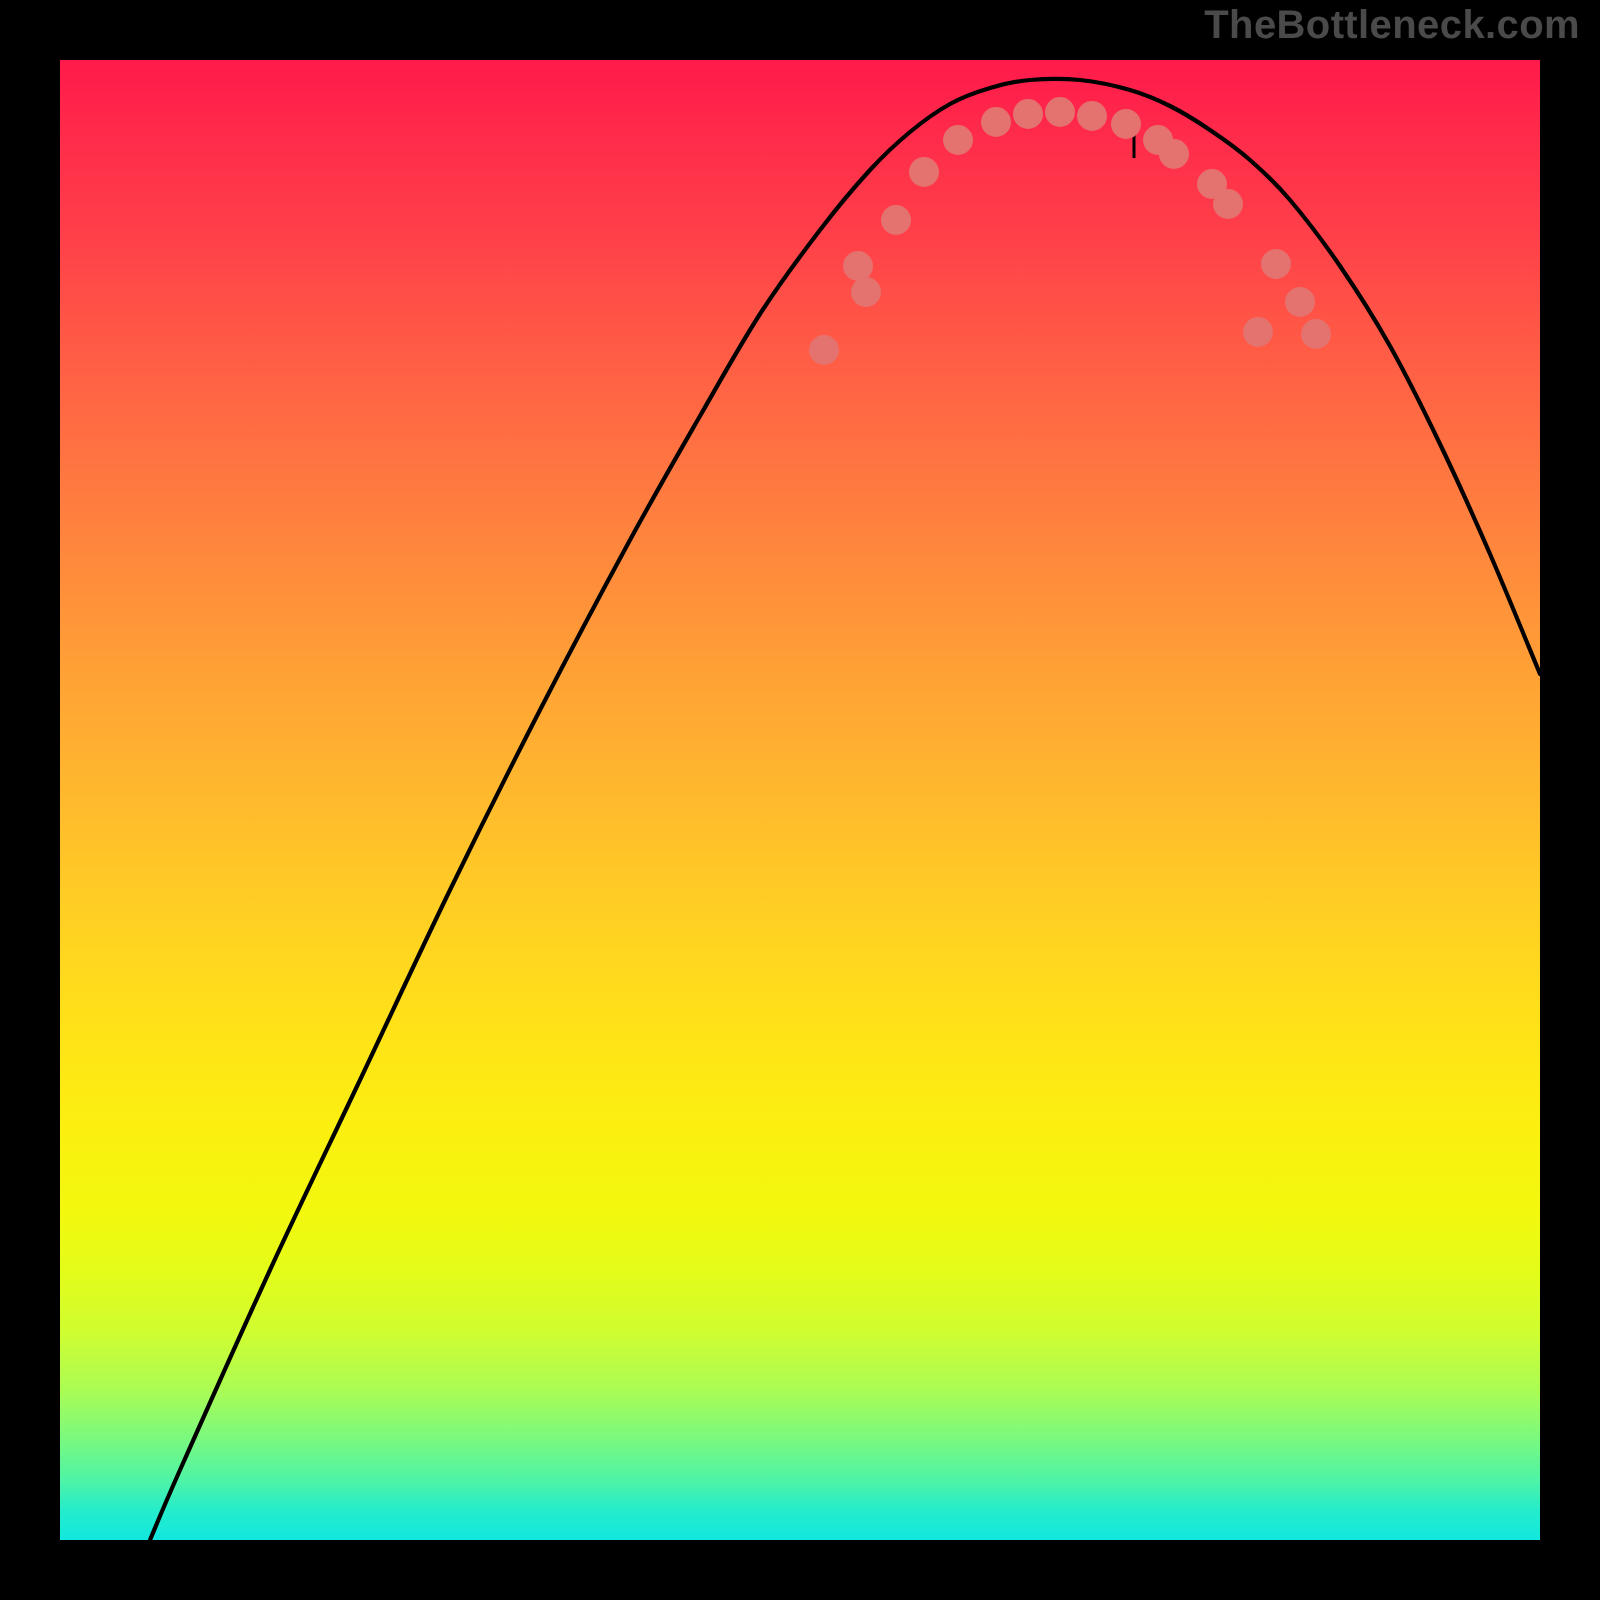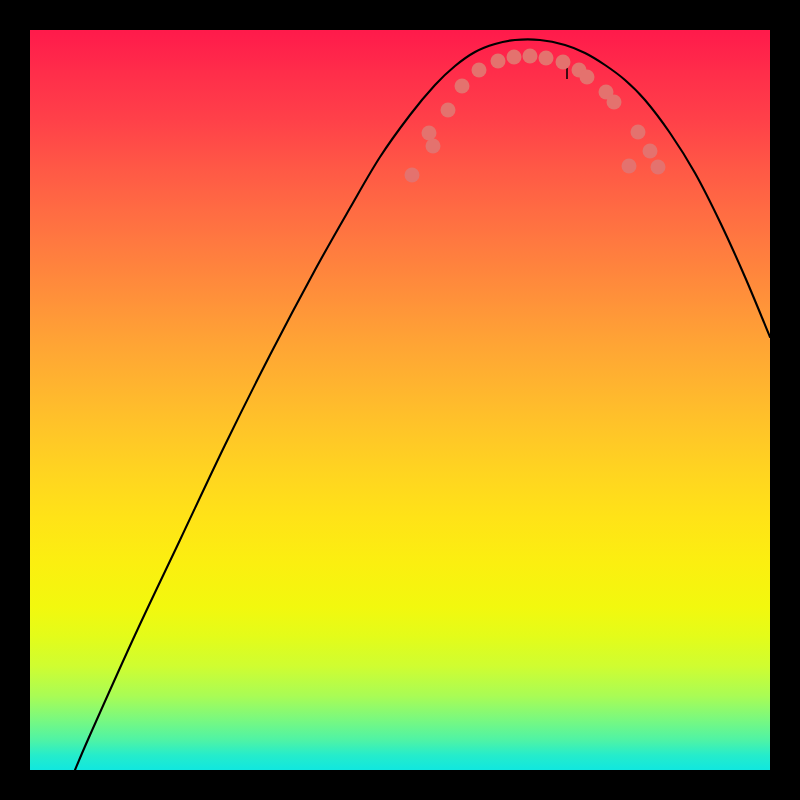--- a/index.html
+++ b/index.html
@@ -82,20 +82,21 @@
   .spike {
     stroke: #000;
     stroke-width: 1.5;
   }
 </style>
 </head>
 <body>
 
 <div class="stage">
 
+  <div class="watermark">TheBottleneck.com</div>
 
   <div class="plot-area">
     <div class="gradient-bg"></div>
 
     <svg class="curve" viewBox="0 0 740 740" preserveAspectRatio="none">
       <path id="curvePath" class="curve-path" d="M 45 740 C 47.5 734.1666666666666, 50 727.5, 60 705 C 70 682.5, 90 637.5, 105 605 C 120 572.5, 135 541.6666666666666, 150 510 C 165 478.3333333333333, 180 445.8333333333333, 195 415 C 210 384.1666666666667, 225 354.1666666666667, 240 325 C 255 295.8333333333333, 271.6666666666667 264.5, 285 240 C 298.3333333333333 215.5, 309.1666666666667 196.83333333333334, 320 178 C 330.8333333333333 159.16666666666666, 340 142.5, 350 127 C 360 111.5, 370.8333333333333 97, 380 85 C 389.1666666666667 73, 397.5 63.166666666666664, 405 55 C 412.5 46.833333333333336, 418.3333333333333 41.5, 425 36 C 431.6666666666667 30.5, 438.3333333333333 25.666666666666668, 445 22 C 451.6666666666667 18.333333333333332, 458.3333333333333 16, 465 14 C 471.6666666666667 12, 477.5 10.666666666666666, 485 10 C 492.5 9.333333333333334, 501.6666666666667 9.166666666666666, 510 10 C 518.3333333333334 10.833333333333334, 527.5 12.833333333333334, 535 15 C 542.5 17.166666666666668, 548.3333333333334 19.666666666666668, 555 23 C 561.6666666666666 26.333333333333332, 568.3333333333334 30.5, 575 35 C 581.6666666666666 39.5, 588.3333333333334 44.166666666666664, 595 50 C 601.6666666666666 55.833333333333336, 607.5 61.166666666666664, 615 70 C 622.5 78.83333333333333, 631.6666666666666 90.83333333333333, 640 103 C 648.3333333333334 115.16666666666667, 656.6666666666666 128.16666666666666, 665 143 C 673.3333333333334 157.83333333333334, 681.6666666666666 174.66666666666666, 690 192 C 698.3333333333334 209.33333333333334, 706.6666666666666 227.83333333333334, 715 247 C 723.3333333333334 266.1666666666667, 735.8333333333334 297, 740 307"></path>
       <line id="spikeLine" class="spike" x1="537" y1="36" x2="537" y2="49"></line>
       <g id="dotsGroup">
           <circle cx="382" cy="145" r="7.5" class="dot" fill="#e4726e"></circle>
           <circle cx="403" cy="116" r="7.5" class="dot" fill="#e4726e"></circle>

